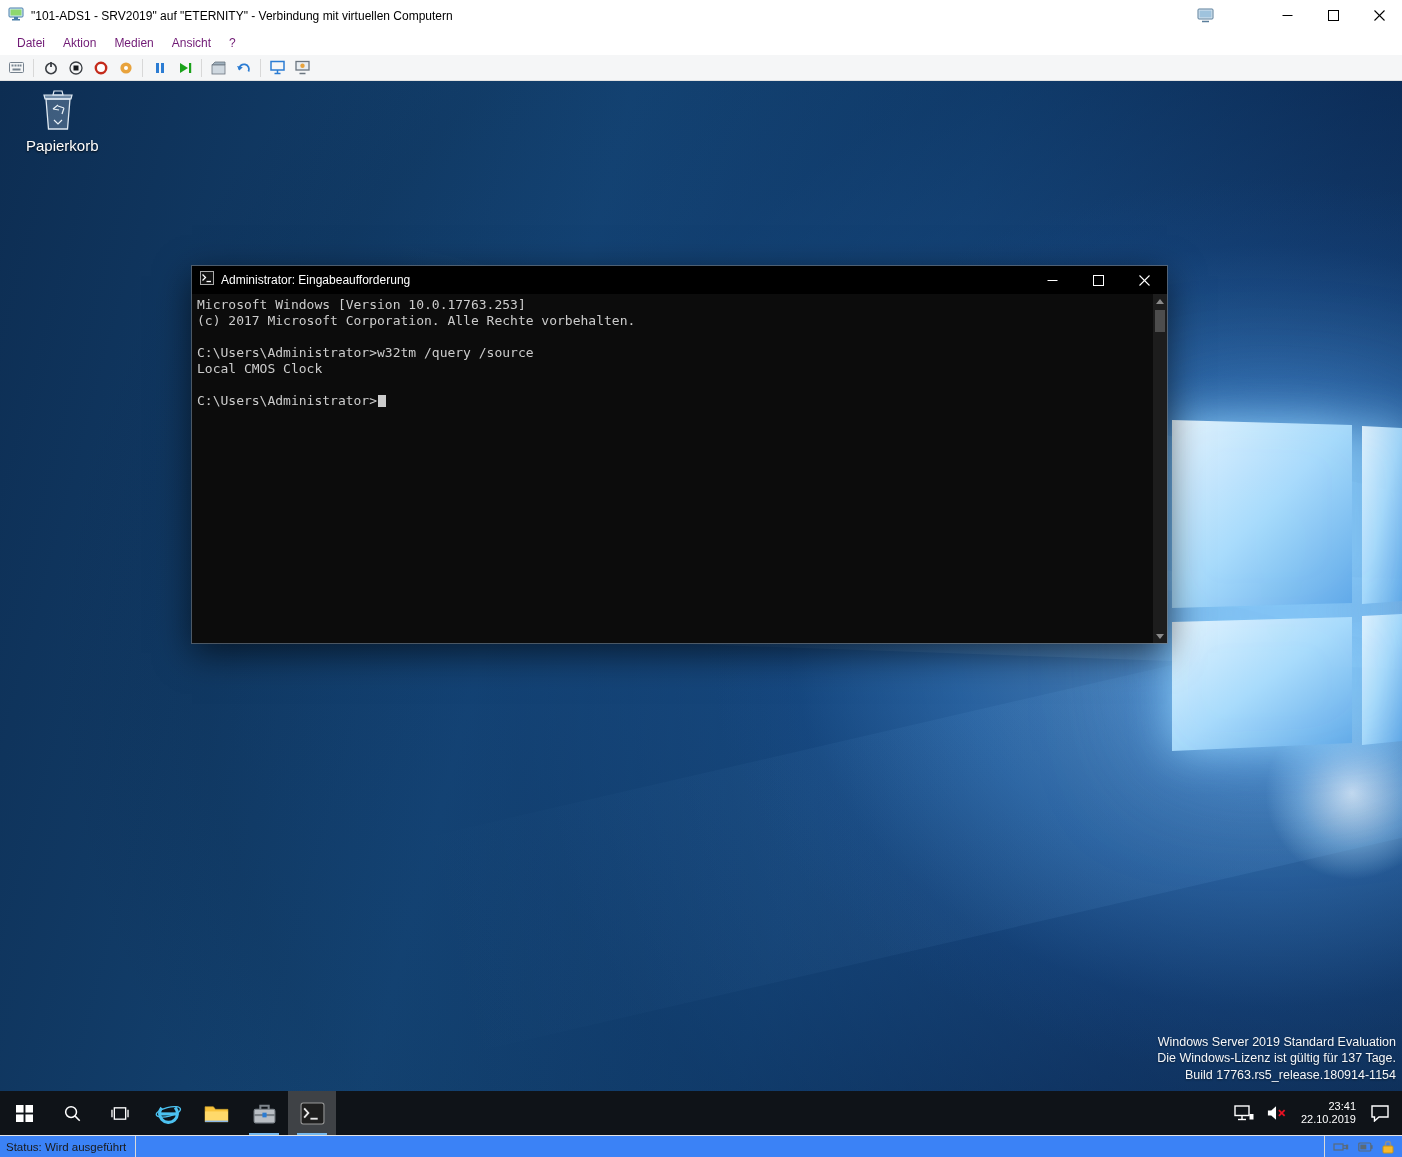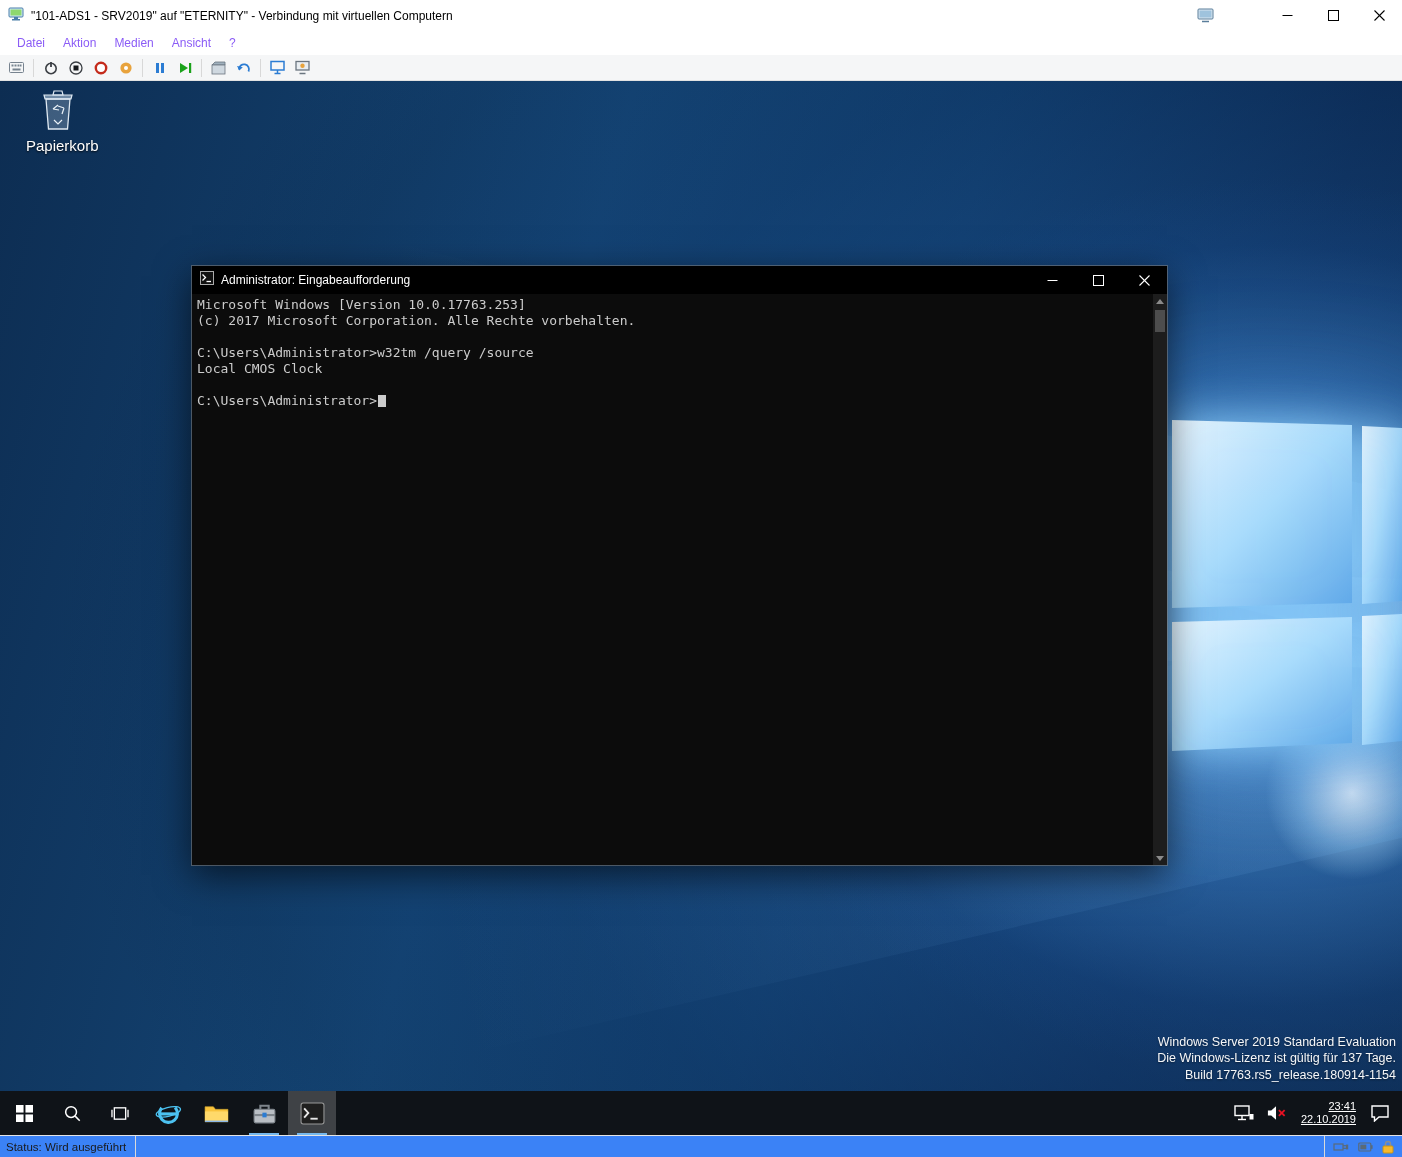--- a/index.html
+++ b/index.html
@@ -9,21 +9,21 @@
   .vm-window { width:1402px; height:1157px; display:flex; flex-direction:column; background:#fff; }
 
   
   .titlebar { height:31px; display:flex; align-items:center; background:#fff; padding-left:8px; flex:0 0 auto; }
   .titlebar .ttext { font-size:12px; color:#000; margin-left:7px; white-space:nowrap; }
   .titlebar .spacer { flex:1; }
   .display-indicator { width:30px; height:31px; display:flex; align-items:center; justify-content:center; margin-right:44px; }
   .winbtn { width:46px; height:31px; display:flex; align-items:center; justify-content:center; }
 
   
-  .menubar { height:24px; display:flex; align-items:center; background:#fff; padding-left:8px; font-size:12px; color:#8b5cf6; flex:0 0 auto; }
+  .menubar { height:24px; display:flex; align-items:center; background:#fff; padding-left:8px; font-size:12px; color:#701a75; flex:0 0 auto; }
   .menu-item { padding:4px 9px; }
 
   
   .toolbar { height:26px; display:flex; align-items:center; background:#f5f6f7; border-bottom:1px solid #e2e2e2; padding-left:4px; flex:0 0 auto; }
   .tbtn { width:25px; height:22px; display:flex; align-items:center; justify-content:center; border-radius:2px; }
   .tsep { width:1px; height:18px; background:#d8d8d8; margin:0 4px; }
 
   
   .desktop { position:relative; flex:1; overflow:hidden; background-color:#04132a;
     background:
@@ -42,21 +42,21 @@
 
   
   .recycle { position:absolute; left:26px; top:8px; width:64px; text-align:center; }
   .recycle .rlabel { margin-top:2px; color:#fff; font-size:15px; text-shadow:0 1px 2px rgba(0,0,0,0.85); }
 
   
   .watermark { position:absolute; right:6px; bottom:8px; text-align:right; color:rgba(255,255,255,0.96);
     font-size:12.5px; line-height:16.5px; text-shadow:0 1px 2px rgba(0,0,0,0.45); }
 
   
-  .cmd { position:absolute; left:192px; top:185px; width:975px; height:599px; display:flex; flex-direction:column;
+  .cmd { position:absolute; left:192px; top:185px; width:975px; height:377px; display:flex; flex-direction:column;
     background:#0c0c0c; box-shadow:0 10px 34px rgba(0,0,0,0.6); outline:1px solid rgba(130,130,130,0.55); }
   .cmd-titlebar { height:28px; background:#000; display:flex; align-items:center; padding-left:8px; flex:0 0 auto; }
   .cmd-title { color:#fff; font-size:12px; margin-left:7px; }
   .cmd-titlebar .spacer { flex:1; }
   .cwinbtn { width:46px; height:28px; display:flex; align-items:center; justify-content:center; }
   .cmd-body { position:relative; flex:1; padding:3px 35px 0 5px; font-family:"DejaVu Sans Mono", monospace;
     font-size:13px; line-height:16px; color:#cccccc; }
   .cline { min-height:16px; white-space:pre; }
   .cursor { display:inline-block; width:8px; height:12px; background:#cccccc; margin-left:1px; vertical-align:-2px; }
   .cmd-scroll { position:absolute; top:0; right:0; bottom:0; width:14px; background:#1d1d1d; display:flex; flex-direction:column; align-items:center; }
@@ -64,21 +64,21 @@
   .scroll-thumb { width:10px; height:22px; background:#4d4d4d; margin-top:2px; }
   .scroll-fill { flex:1; }
 
   
   .gtaskbar { height:44px; background:#0f1318; display:flex; align-items:stretch; flex:0 0 auto; }
   .titem { width:48px; display:flex; align-items:center; justify-content:center; position:relative; }
   .titem.running::after { content:""; position:absolute; bottom:0; left:9px; right:9px; height:2px; background:#76b9ed; }
   .titem.active { background:rgba(255,255,255,0.20); }
   .tray { margin-left:auto; display:flex; align-items:center; gap:12px; padding-right:12px; }
   .tray-item { display:flex; align-items:center; justify-content:center; height:44px; }
-  .clock { text-align:right; color:#fff; font-size:11px; line-height:13px; padding:0 2px;text-decoration:underline; }
+  .clock { text-align:right; color:#fff; font-size:11px; line-height:13px; padding:0 2px; }
 
   
   .statusbar { height:22px; background:#3b82f6; border-top:1px solid #e4e4e4; display:flex; align-items:center; font-size:11.5px; color:#1a1a1a; flex:0 0 auto; }
   .status-cell { height:100%; display:flex; align-items:center; padding:0 9px 0 6px; border-right:1px solid #dadada; min-width:132px; }
   .status-icons { margin-left:auto; display:flex; align-items:center; gap:9px; padding:0 8px; border-left:1px solid #dadada; height:100%; }
 </style>
 </head>
 <body>
 
 <div class="vm-window">

